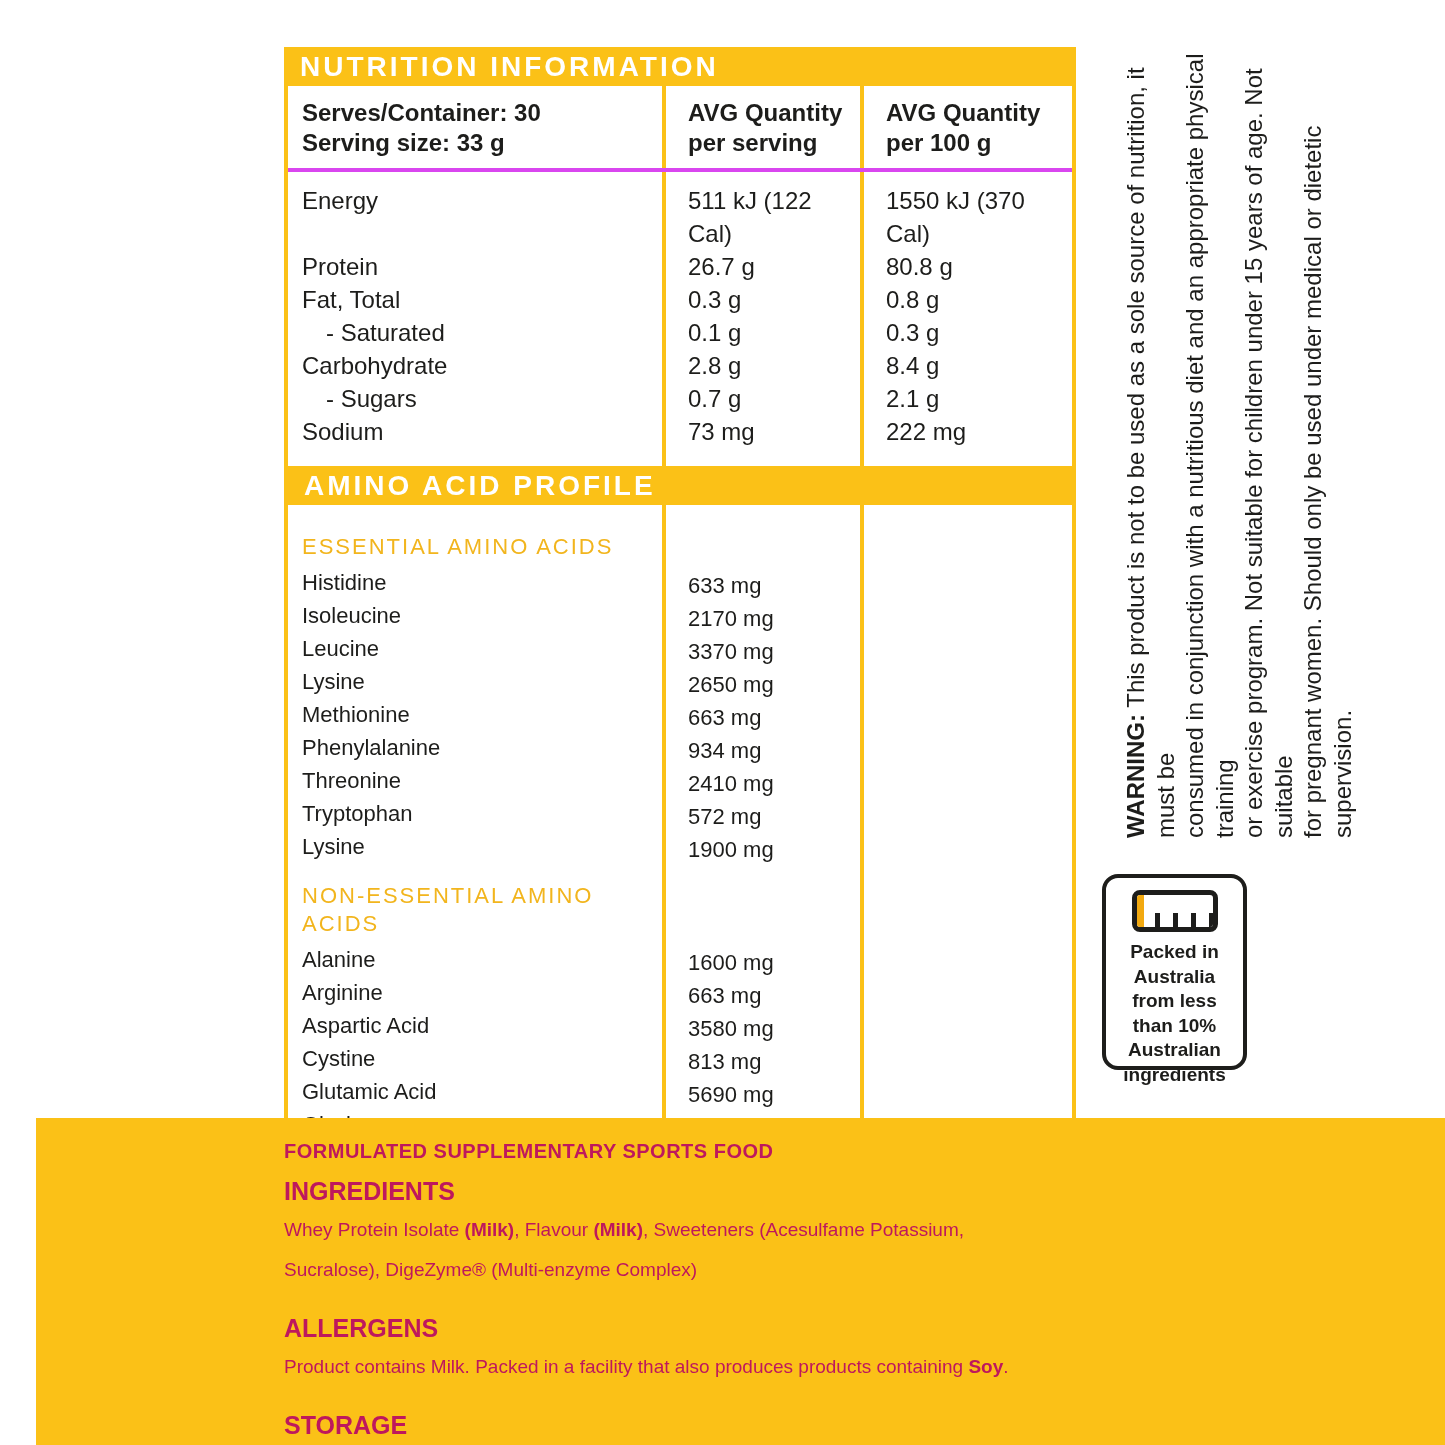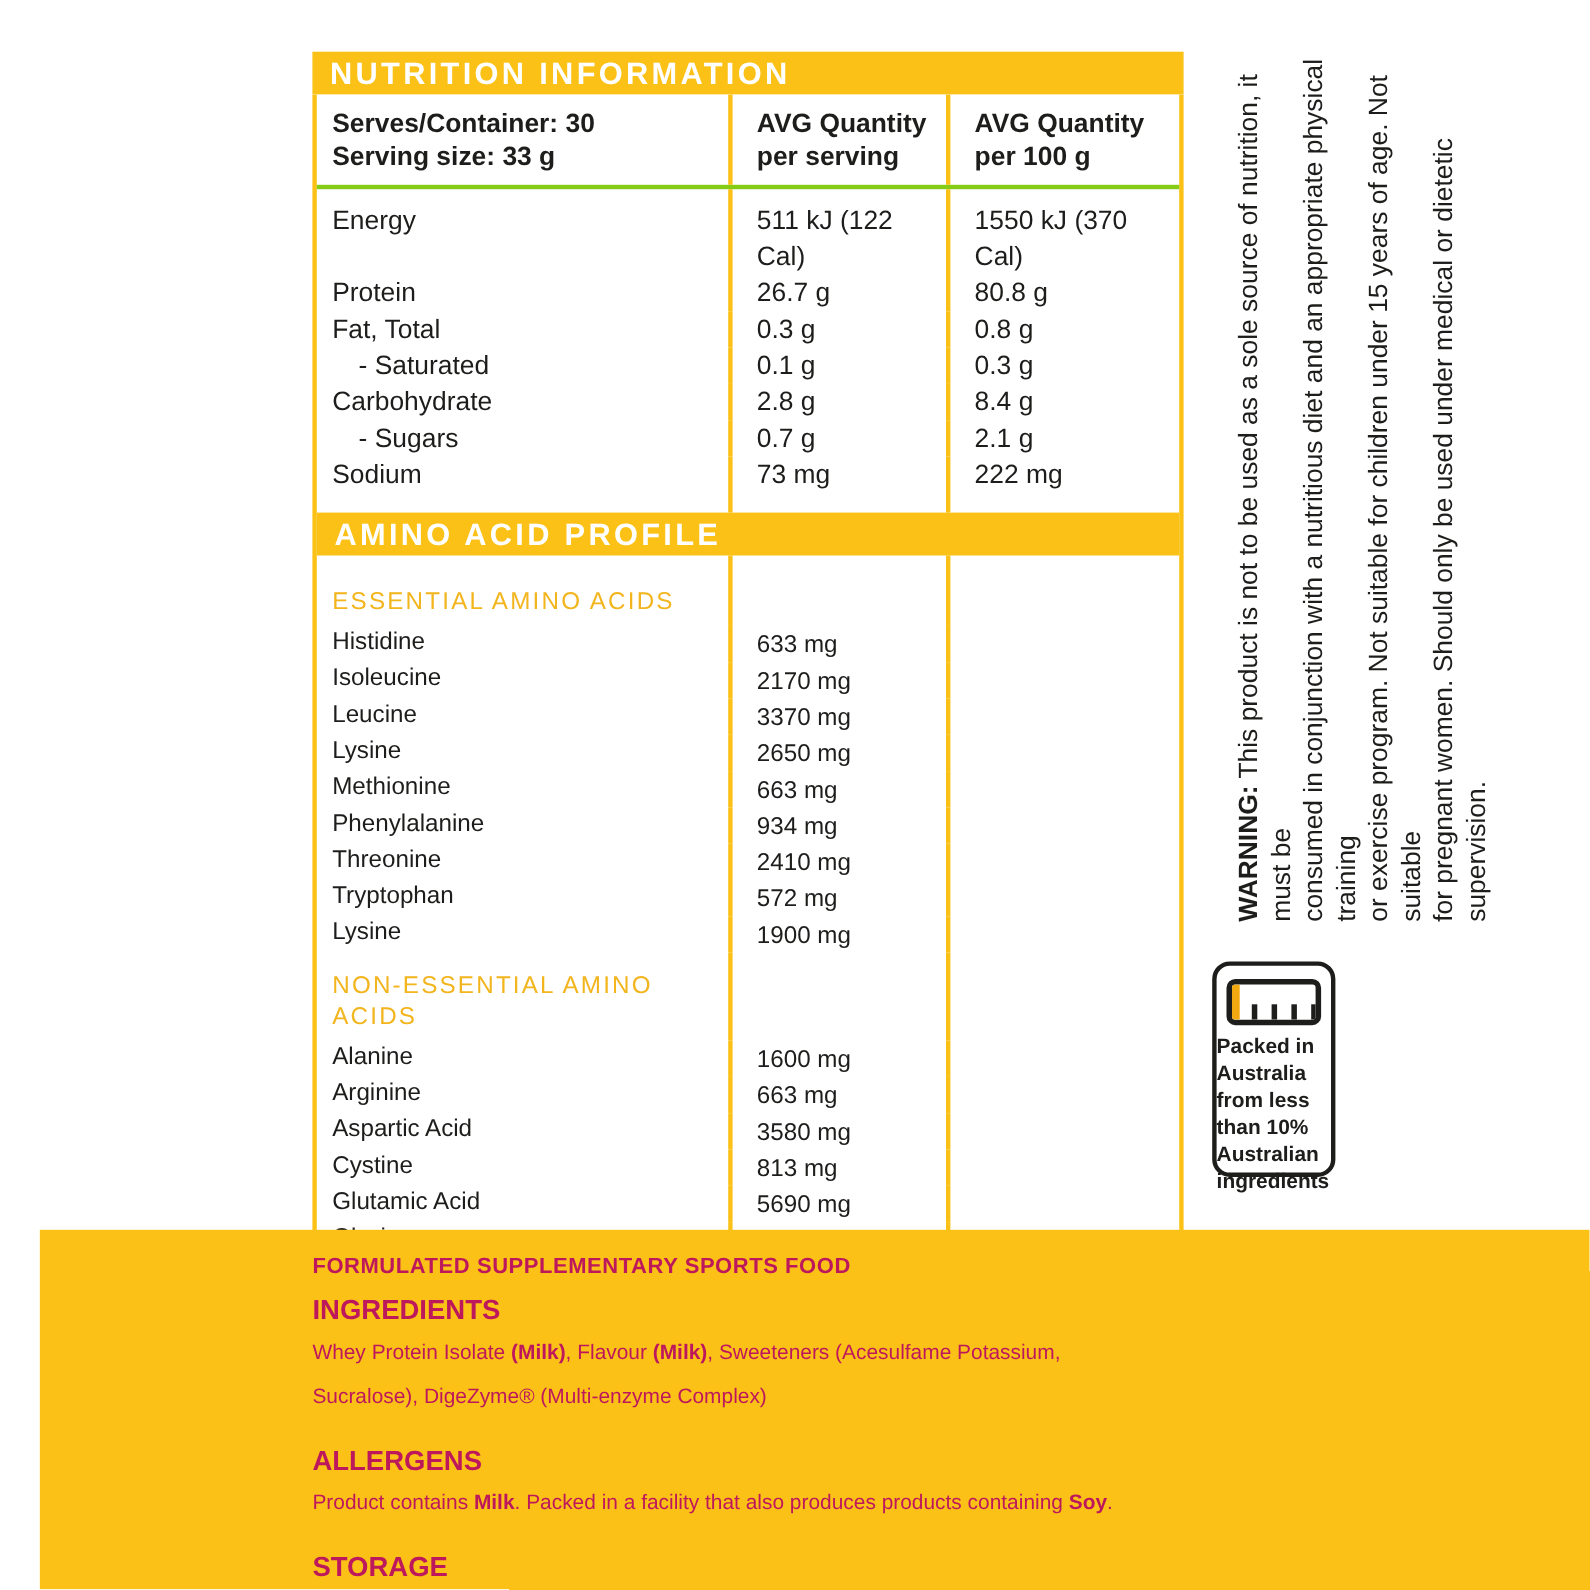--- a/index.html
+++ b/index.html
@@ -16,21 +16,21 @@
   .label-wrap { position:absolute; left:248px; top:47px; width:792px; }
   .band {
     background:#fbc117; color:#ffffff; font-weight:700;
     font-size:28px; letter-spacing:3px; height:39px;
     display:flex; align-items:center; padding-left:16px;
   }
   .table-box {
     border-left:4px solid #fbc117; border-right:4px solid #fbc117;
     border-bottom:4px solid #fbc117; background:#ffffff;
   }
-  .hrow { display:grid; grid-template-columns:374px 198px 212px; border-bottom:4px solid #84cc16; }
+  .hrow { display:grid; grid-template-columns:374px 198px 212px; border-bottom:4px solid #d946ef; }
   .hrow .cell { padding:12px 14px 10px 14px; font-weight:700; font-size:24px; line-height:30px; }
   .hrow .c2, .hrow .c3 { border-left:4px solid #fbc117; padding-left:22px; }
 
   .nrow, .arow { display:grid; grid-template-columns:374px 198px 212px; }
   .nrow > div, .arow > div { font-size:24px; font-weight:500; }
   .nrow .c1 { padding-left:14px; line-height:33px; }
   .nrow .c1.indent { padding-left:38px; }
   .nrow .c2, .nrow .c3, .arow .c2, .arow .c3 { border-left:4px solid #fbc117; padding-left:22px; line-height:33px; }
   .nbody .nrow:first-child > div { padding-top:12px; }
   .nbody .nrow:last-child  > div { padding-bottom:18px; }
@@ -45,23 +45,23 @@
   
   .warning {
     position:absolute; left:1085px; top:838px; width:798px; height:118px;
     transform:rotate(-90deg); transform-origin:0 0;
     font-size:24px; line-height:29.5px; font-weight:500; color:#1d1d1b;
   }
   .warning b { font-weight:700; }
 
   
   .badge {
-    position:absolute; left:1066px; top:874px; width:112px; height:196px;
+    position:absolute; left:1066px; top:874px; width:145px; height:196px;
     border:4px solid #1d1d1b; border-radius:16px; background:#ffffff;
-    text-align:left;
+    text-align:center;
   }
   .badge-bar {
     position:relative; width:86px; height:42px; margin:12px auto 8px auto;
     border:5px solid #1d1d1b; border-radius:8px; background:#ffffff; overflow:hidden;
   }
   .badge-bar .fill { position:absolute; left:0; top:0; bottom:0; width:7px; background:#f2a90f; }
   .badge-bar .tick { position:absolute; bottom:0; width:5px; height:14px; background:#1d1d1b; }
   .badge-line { font-weight:700; font-size:19px; line-height:24.5px; color:#1d1d1b; }
 
   
@@ -269,20 +269,20 @@
     <div class="badge-line">Australian</div>
     <div class="badge-line">ingredients</div>
   </div>
 
   <div class="bottom-band">
     <div class="bottom-content">
       <div class="sports-food">FORMULATED SUPPLEMENTARY SPORTS FOOD</div>
       <div class="sec-head">INGREDIENTS</div>
       <div class="sec-body"><span>Whey Protein Isolate </span><span style="font-weight: 700;">(Milk)</span><span>, Flavour </span><span style="font-weight: 700;">(Milk)</span><span>, Sweeteners (Acesulfame Potassium,</span><br><span>Sucralose), DigeZyme® (Multi-enzyme Complex)</span></div>
       <div class="sec-head gap">ALLERGENS</div>
-      <div class="sec-body"><span>Product contains </span><span style="font-weight: 700;">Milk</span><span>. Packed in a facility that also produces products containing </span><span style="font-weight: 700;">Soy</span><span>.</span></div>
+      <div class="sec-body"><span>Product contains </span><span style="font-weight: 400;">Milk</span><span>. Packed in a facility that also produces products containing </span><span style="font-weight: 700;">Soy</span><span>.</span></div>
       <div class="sec-head gap">STORAGE</div>
 
     </div>
 
   </div>
 
 </div>
 
 </body></html>

